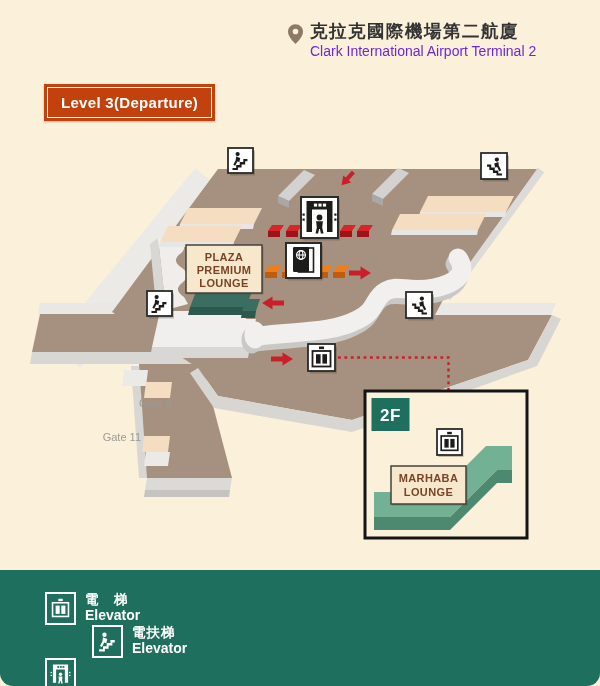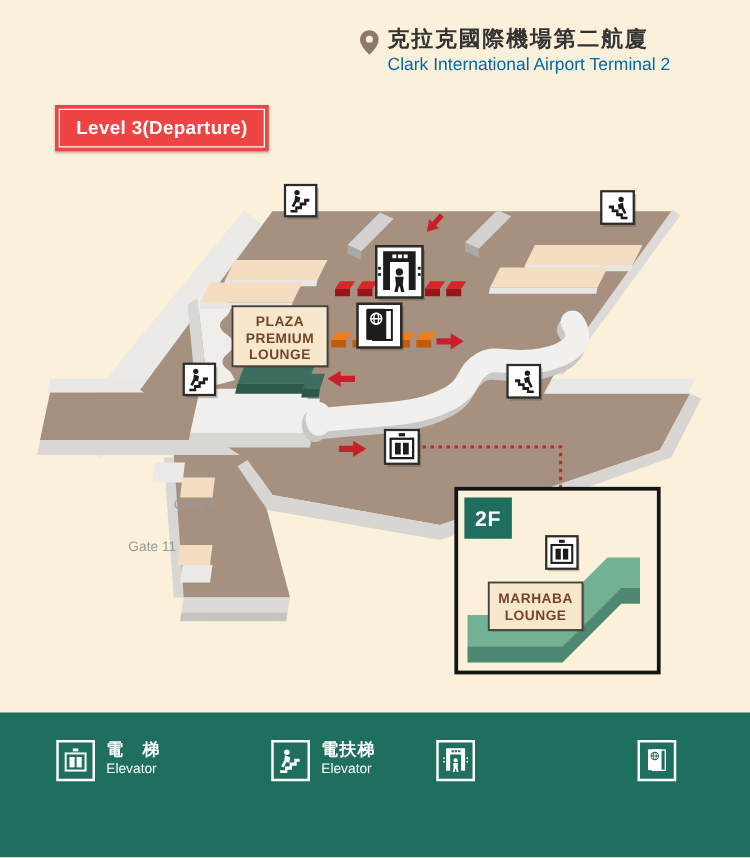--- a/index.html
+++ b/index.html
@@ -1,46 +1,46 @@
 <!DOCTYPE html>
 <html><head>
 <meta charset="utf-8">
 <style>
   html,body{margin:0;padding:0;}
   body{background:#fbf0da;font-family:"Liberation Sans",sans-serif;}
-  .stage{position:relative;width:600px;height:686px;background:#fbf0da;overflow:hidden;}
+  .stage{position:relative;width:600px;height:686px;background:#fbf0da;overflow:hidden;border-radius:13px;}
 
   
   .header{position:absolute;left:288px;top:20px;display:flex;align-items:flex-start;}
   .header .pin{margin-top:4px;margin-right:7px;}
   .header .t-cjk{font-size:17.5px;font-weight:bold;color:#333;letter-spacing:1.5px;line-height:22px;}
-  .header .t-en{font-size:14px;color:#0369a1;line-height:18px;}
+  .header .t-en{font-size:14px;color:#6d28d9;line-height:18px;}
 
   
-  .level-badge{position:absolute;left:44px;top:84px;background:#ef4444;padding:3px;box-shadow:0 1px 2px rgba(0,0,0,.25);}
+  .level-badge{position:absolute;left:44px;top:84px;background:#c2410c;padding:3px;box-shadow:0 1px 2px rgba(0,0,0,.25);}
   .level-badge .inner{border:1.5px solid #fff;color:#fff;font-size:15px;font-weight:bold;padding:6px 13px;letter-spacing:.3px;}
 
   
   .map{position:absolute;left:0;top:0;width:600px;height:686px;}
   .map text{font-family:"Liberation Sans",sans-serif;}
   .lbl-brown{fill:#7a4326;font-weight:bold;font-size:11px;letter-spacing:.4px;}
   .lbl-gate{fill:#9b9a96;font-size:11px;}
   .lbl-2f{fill:#fff;font-weight:bold;font-size:17px;letter-spacing:.5px;}
 
   
-  .legend{position:absolute;left:0;top:570px;width:600px;height:116px;background:#1f6f5e;display:flex;align-items:flex-start;padding-top:22px;padding-left:45px;box-sizing:border-box;}
+  .legend{position:absolute;left:0;top:570px;width:600px;height:116px;background:#1f6f5e;display:flex;align-items:flex-start;padding-top:22px;padding-left:45px;box-sizing:border-box;flex-direction:column;}
   .legend-item{display:flex;align-items:flex-start;}
   .legend-item.i1{width:125px;}
   .legend-item.i2{width:132px;padding-left:47px;}
   .legend-item.i3{width:161px;}
   .legend-icon{flex:0 0 auto;width:27px;height:29px;border:2px solid #fff;display:flex;align-items:center;justify-content:center;}
   .legend-icon svg{color:#fff;--dot:#1f6f5e;display:block;}
   .legend-text{margin-left:9px;color:#fff;}
   .legend-text .cjk{font-size:13.5px;font-weight:bold;letter-spacing:1px;line-height:15px;}
-  .legend-text .en{font-size:11px;font-weight:normal;line-height:14px;margin-top:1px;}
+  .legend-text .en{font-size:14px;font-weight:bold;line-height:14px;margin-top:1px;}
 </style>
 </head>
 <body>
 
 <div class="stage">
 
   <div class="header">
     <svg class="pin" width="15" height="20" viewBox="0 0 16 21">
       <path d="M8,0 C3.6,0 0,3.6 0,8 C0,14 8,21 8,21 C8,21 16,14 16,8 C16,3.6 12.4,0 8,0 Z" fill="#8c7a67"></path>
       <circle cx="8" cy="7.8" r="3" fill="#fbf0da"></circle>

